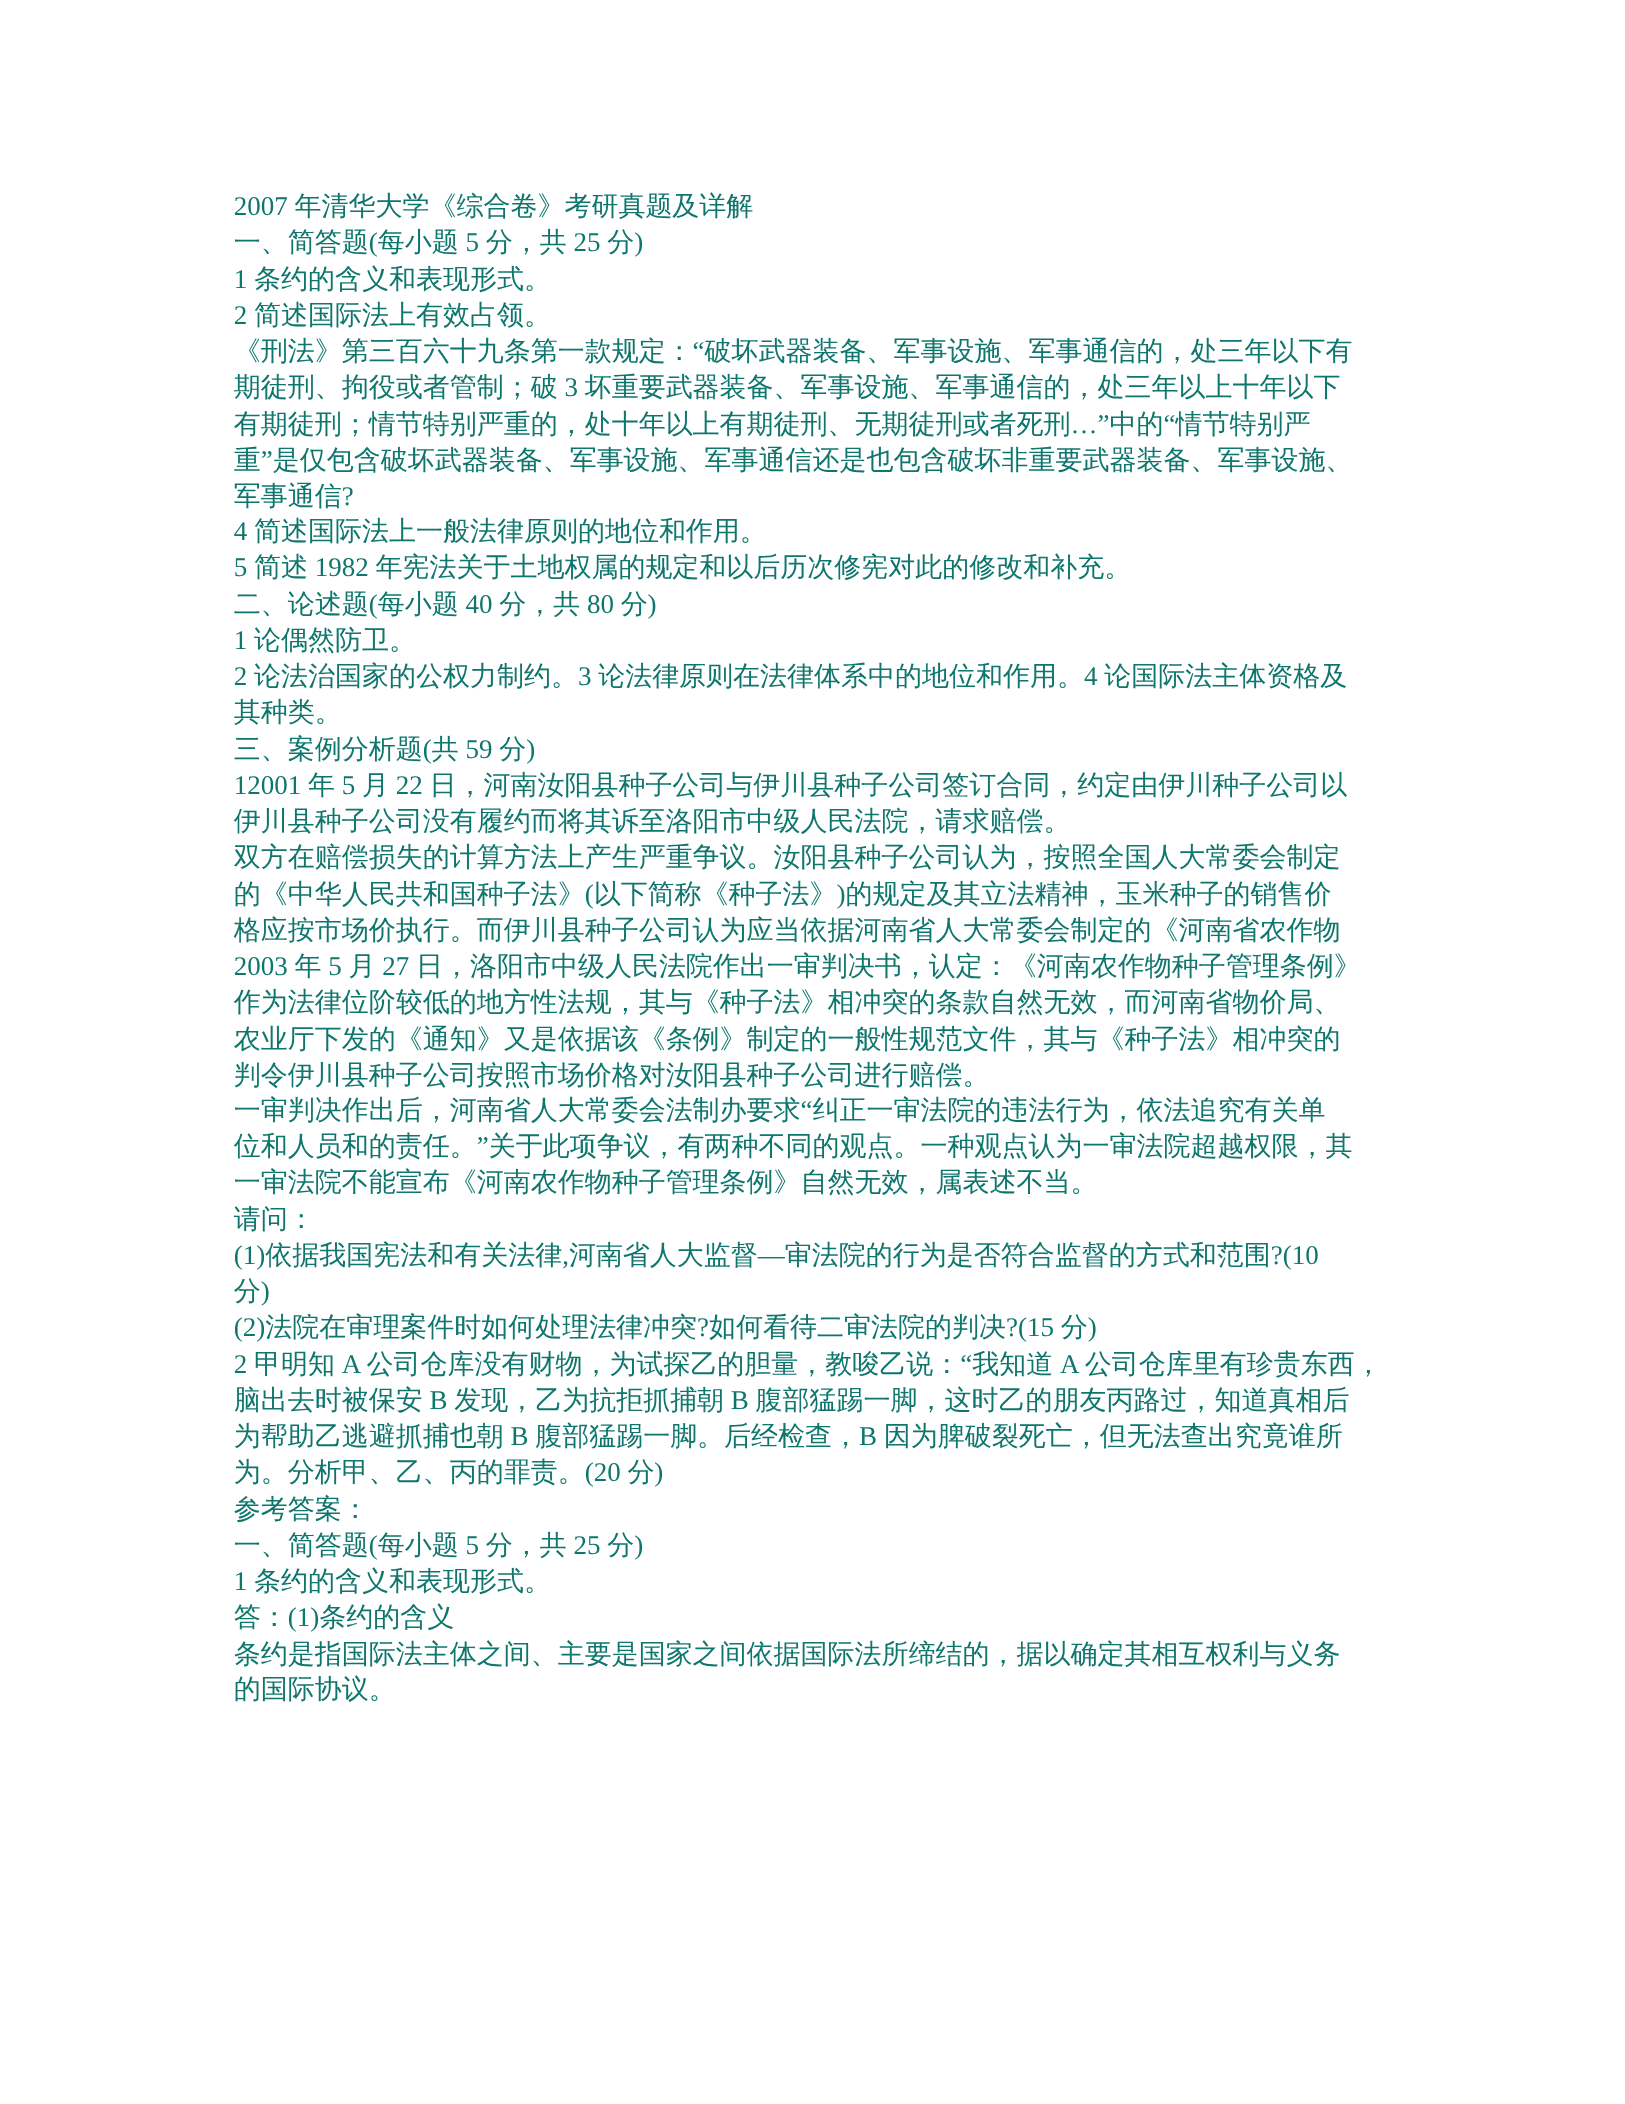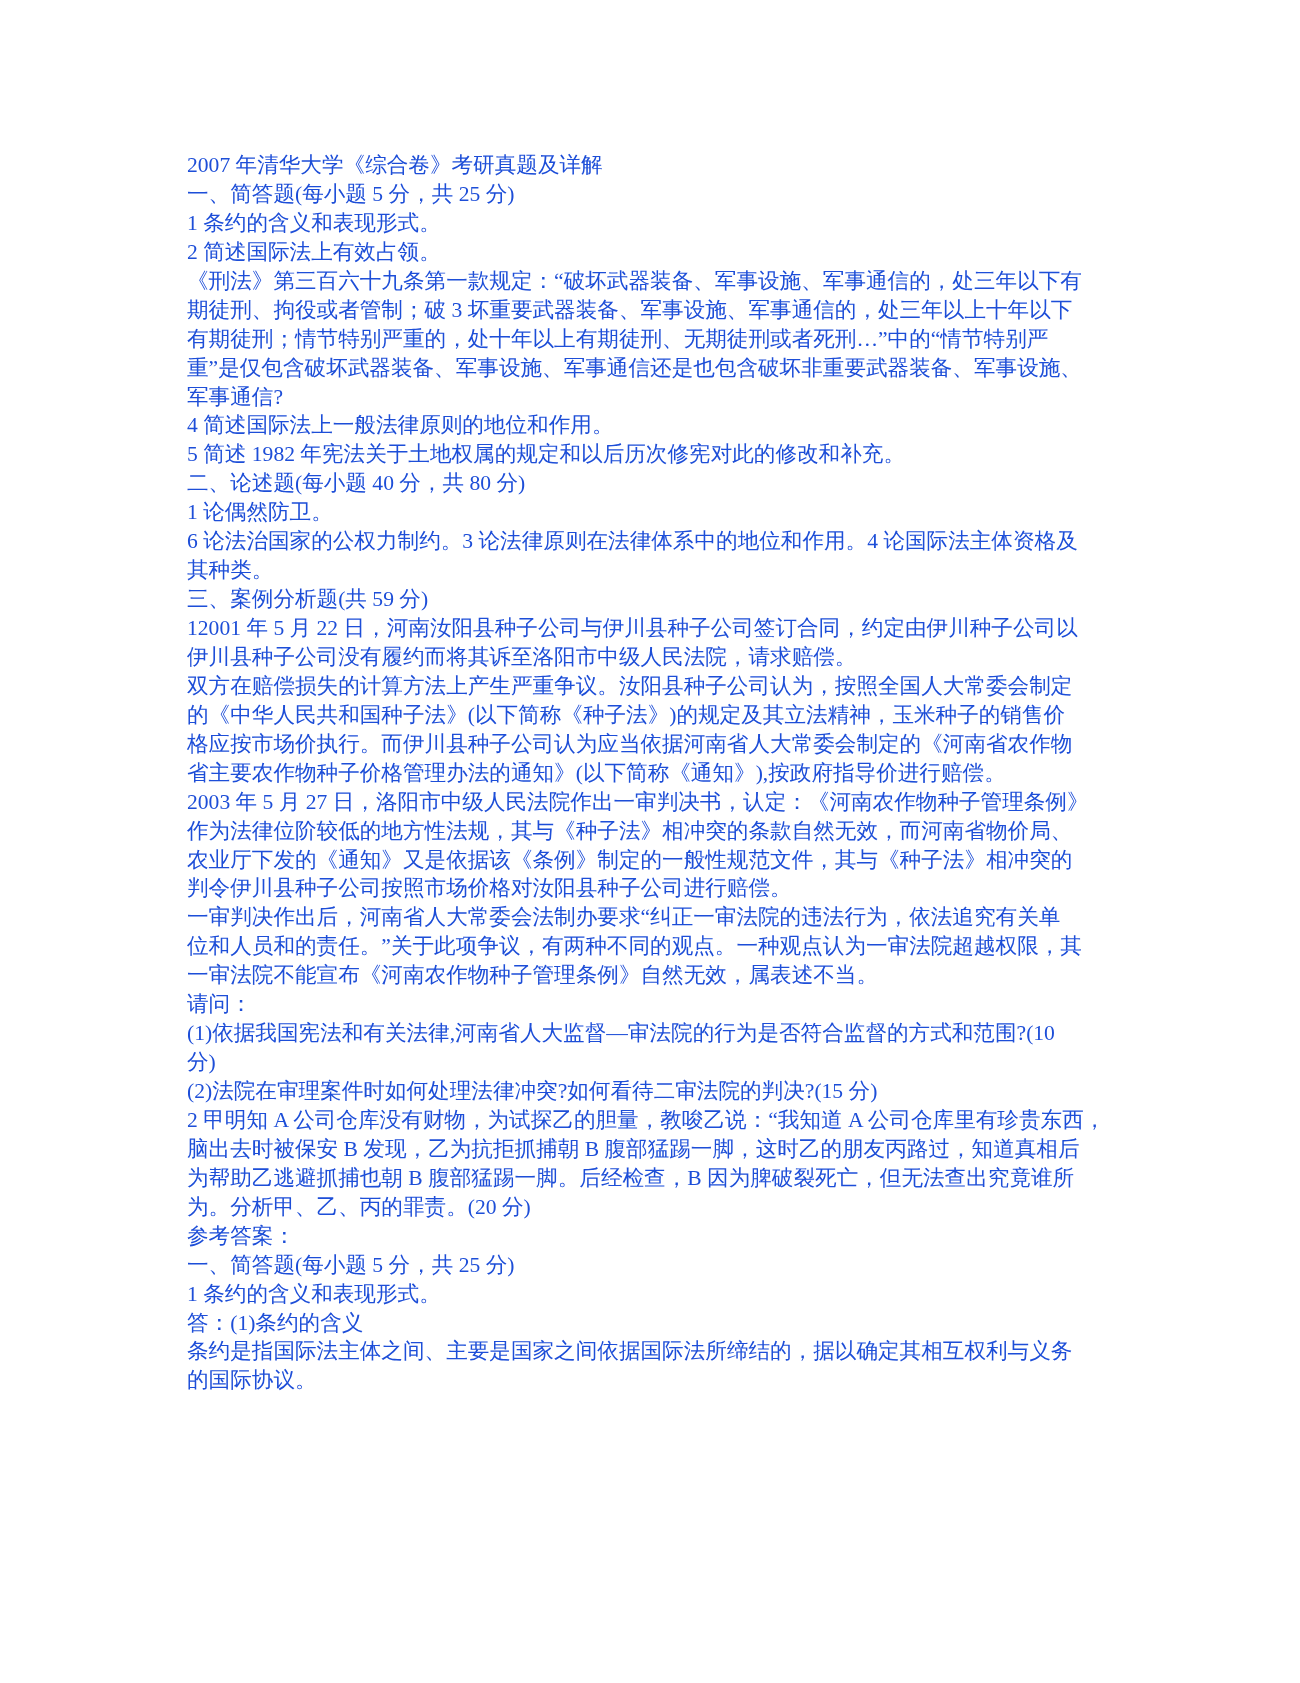--- a/index.html
+++ b/index.html
@@ -25,44 +25,43 @@
     letter-spacing: 0;
   }
   .line {
     white-space: pre;
     height: 28.95px;
   }
 </style>
 </head>
 <body style="background: rgb(255, 255, 255);">
 
-<div class="page-text" style="color: #1d4ed8;">
+<div class="page-text" style="color: #0f766e;">
   <div class="line">2007 年清华大学《综合卷》考研真题及详解</div>
 
 <div class="line">一、简答题(每小题 5 分，共 25 分)</div>
     <div class="line">1 条约的含义和表现形式。</div>
     <div class="line">2 简述国际法上有效占领。</div>
     <div class="line">《刑法》第三百六十九条第一款规定：“破坏武器装备、军事设施、军事通信的，处三年以下有</div>
     <div class="line">期徒刑、拘役或者管制；破 3 坏重要武器装备、军事设施、军事通信的，处三年以上十年以下</div>
     <div class="line">有期徒刑；情节特别严重的，处十年以上有期徒刑、无期徒刑或者死刑…”中的“情节特别严</div>
     <div class="line">重”是仅包含破坏武器装备、军事设施、军事通信还是也包含破坏非重要武器装备、军事设施、</div>
     <div class="line">军事通信?</div>
     <div class="line">4 简述国际法上一般法律原则的地位和作用。</div>
     <div class="line">5 简述 1982 年宪法关于土地权属的规定和以后历次修宪对此的修改和补充。</div>
     <div class="line">二、论述题(每小题 40 分，共 80 分)</div>
     <div class="line">1 论偶然防卫。</div>
-    <div class="line">6 论法治国家的公权力制约。3 论法律原则在法律体系中的地位和作用。4 论国际法主体资格及</div>
+    <div class="line">2 论法治国家的公权力制约。3 论法律原则在法律体系中的地位和作用。4 论国际法主体资格及</div>
     <div class="line">其种类。</div>
     <div class="line">三、案例分析题(共 59 分)</div>
     <div class="line">12001 年 5 月 22 日，河南汝阳县种子公司与伊川县种子公司签订合同，约定由伊川种子公司以</div>
     <div class="line">伊川县种子公司没有履约而将其诉至洛阳市中级人民法院，请求赔偿。</div>
     <div class="line">双方在赔偿损失的计算方法上产生严重争议。汝阳县种子公司认为，按照全国人大常委会制定</div>
     <div class="line">的《中华人民共和国种子法》(以下简称《种子法》)的规定及其立法精神，玉米种子的销售价</div>
     <div class="line">格应按市场价执行。而伊川县种子公司认为应当依据河南省人大常委会制定的《河南省农作物</div>
-    <div class="line">省主要农作物种子价格管理办法的通知》(以下简称《通知》),按政府指导价进行赔偿。</div>
     <div class="line">2003 年 5 月 27 日，洛阳市中级人民法院作出一审判决书，认定：《河南农作物种子管理条例》</div>
     <div class="line">作为法律位阶较低的地方性法规，其与《种子法》相冲突的条款自然无效，而河南省物价局、</div>
     <div class="line">农业厅下发的《通知》又是依据该《条例》制定的一般性规范文件，其与《种子法》相冲突的</div>
     <div class="line">判令伊川县种子公司按照市场价格对汝阳县种子公司进行赔偿。</div>
     <div class="line">一审判决作出后，河南省人大常委会法制办要求“纠正一审法院的违法行为，依法追究有关单</div>
     <div class="line">位和人员和的责任。”关于此项争议，有两种不同的观点。一种观点认为一审法院超越权限，其</div>
     <div class="line">一审法院不能宣布《河南农作物种子管理条例》自然无效，属表述不当。</div>
     <div class="line">请问：</div>
     <div class="line">(1)依据我国宪法和有关法律,河南省人大监督—审法院的行为是否符合监督的方式和范围?(10</div>
     <div class="line">分)</div>

